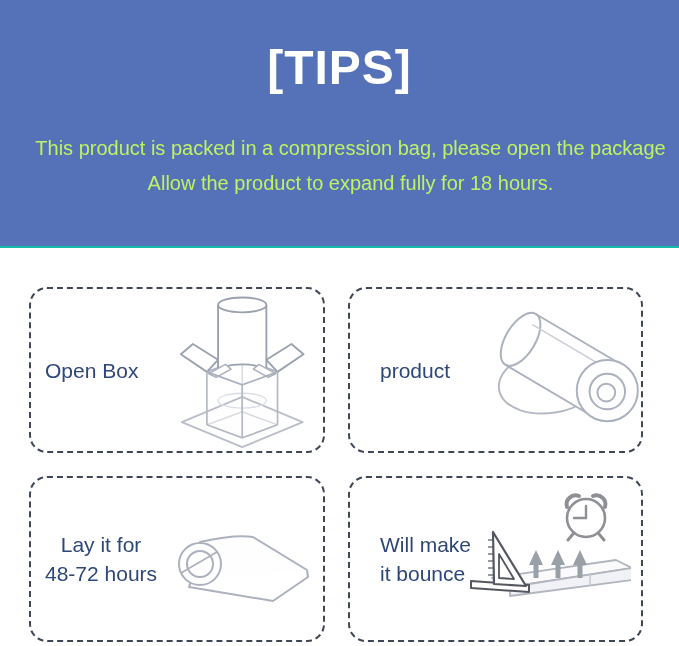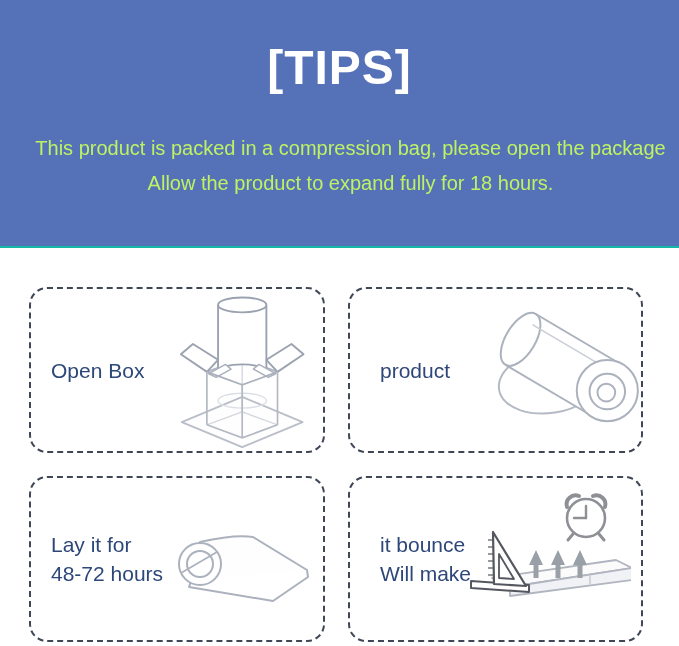--- a/index.html
+++ b/index.html
@@ -28,21 +28,21 @@
     border:2px dashed #3f4655;border-radius:18px;background:#ffffff;
   }
   .card1{left:29px;top:287px;width:296px;height:166px;}
   .card2{left:348px;top:287px;width:295px;height:166px;}
   .card3{left:29px;top:476px;width:296px;height:166px;}
   .card4{left:348px;top:476px;width:295px;height:166px;}
   .card-label{
     position:absolute;top:50%;transform:translateY(-50%);
     color:#2e4779;font-size:21px;line-height:29px;font-weight:500;
   }
-  .card1 .card-label,.card3 .card-label{left:20px;}
+  .card1 .card-label,.card3 .card-label{left:14px;text-align:center;}
   .card2 .card-label,.card4 .card-label{left:30px;}
   .illus{position:absolute;}
   .card1 .illus{right:8px;top:2px;width:140px;height:158px;}
   .card2 .illus{right:2px;top:6px;width:158px;height:138px;}
   .card3 .illus{right:6px;top:46px;width:150px;height:82px;}
   .card4 .illus{right:10px;top:8px;width:205px;height:125px;}
 </style>
 </head>
 <body>
 
@@ -117,22 +117,22 @@
       <polyline points="140,46 141,53 106,77 22,63 24,57" fill="#ffffff" stroke="#abb1bd" stroke-width="2" stroke-linejoin="round"></polyline>
 
       <circle cx="33" cy="40" r="21" fill="#ffffff" stroke="#abb1bd" stroke-width="2"></circle>
       <circle cx="33" cy="40" r="13" fill="none" stroke="#abb1bd" stroke-width="2"></circle>
       <line x1="14" y1="49" x2="50" y2="28" stroke="#abb1bd" stroke-width="1.6"></line>
     </svg>
   </div>
 
   <div class="card card4">
     <div class="card-label">
+      <div>Will make</div>
       <div>it bounce</div>
-      <div>Will make</div>
     </div>
     <svg class="illus" viewBox="0 0 205 125">
 
       <g>
         <polygon points="66,92 190,74 206,82 84,101" fill="#fbfbfc" stroke="#b0b5bf" stroke-width="1.8" stroke-linejoin="round"></polygon>
         <polygon points="84,101 206,82 206,94 84,110" fill="#f1f2f5" stroke="#b0b5bf" stroke-width="1.8" stroke-linejoin="round"></polygon>
         <line x1="164" y1="88.5" x2="164" y2="99.5" stroke="#c4c8d0" stroke-width="1.4"></line>
       </g>
 
       <g fill="#9aa0a8">

